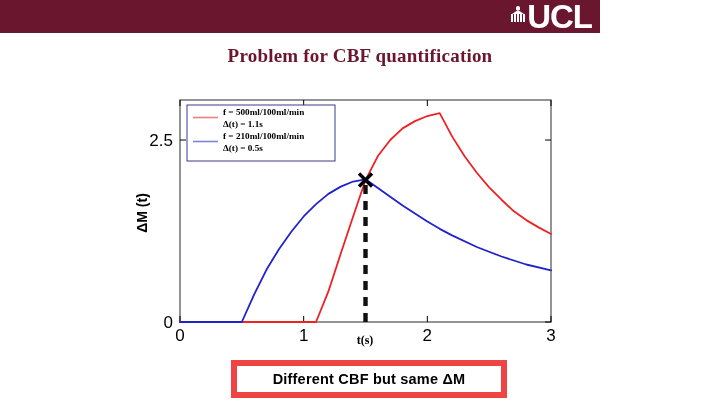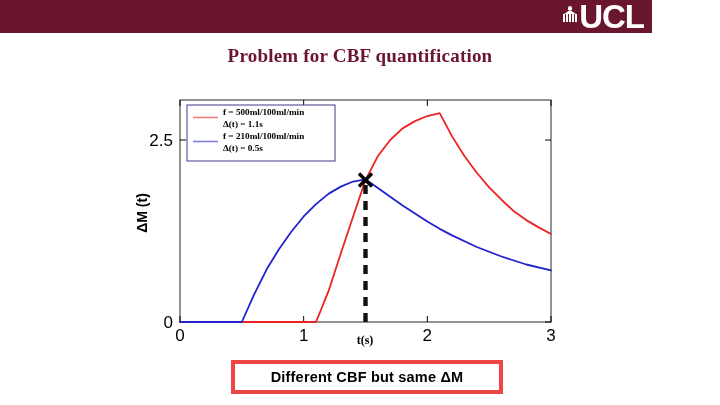--- a/index.html
+++ b/index.html
@@ -12,21 +12,21 @@
     height: 405px;
     position: relative;
     overflow: hidden;
     font-family: "Liberation Sans", sans-serif;
   }
 
   
   #header-band {
     position: absolute;
     left: 0; top: 0;
-    width: 652px;
+    width: 600px;
     height: 33px;
     background: #6B162F;
   }
   #ucl-logo {
     position: absolute;
     right: 8px;
     top: 1px;
     height: 32px;
     display: flex;
     align-items: center;
@@ -96,21 +96,21 @@
     left: 0; top: 0;
   }
 
   
   #caption-box {
     position: absolute;
     left: 231px;
     top: 360px;
     width: 264px;
     height: 26px;
-    border: 4px solid #ef4444;
+    border: 6px solid #ef4444;
     background: #ffffff;
     display: flex;
     align-items: center;
     justify-content: center;
   }
   #caption-text {
     font-family: "Liberation Sans", sans-serif;
     font-weight: bold;
     font-size: 14.5px;
     color: #000000;

